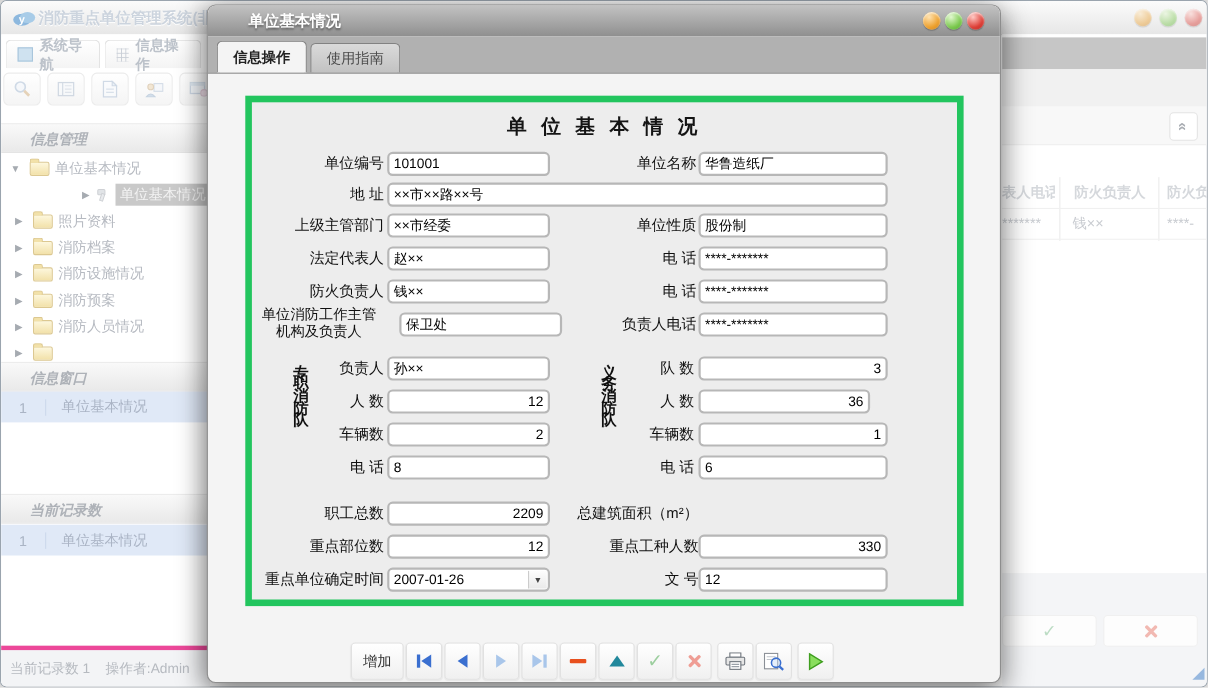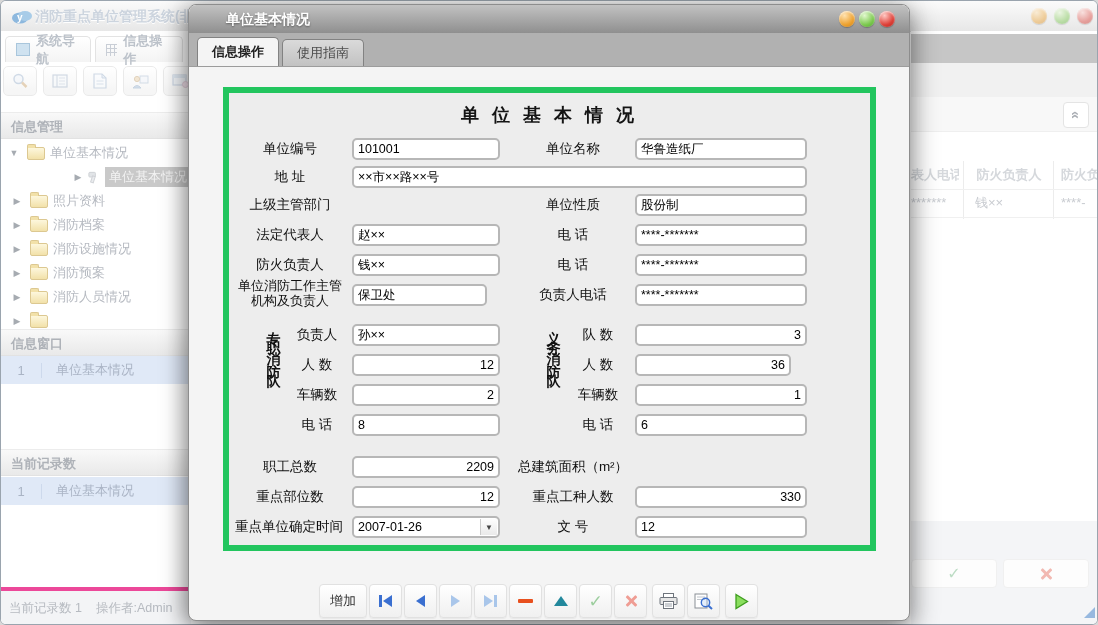--- a/index.html
+++ b/index.html
@@ -30,22 +30,22 @@
   .grid-icon{width:12px;height:12px;
      background:linear-gradient(#c9ced6 1px,transparent 1px) 0 0/4px 4px,
                 linear-gradient(90deg,#c9ced6 1px,transparent 1px) 0 0/4px 4px;}
   .side-toolbar{position:absolute;top:35px;left:2px;display:flex;gap:6px;}
   .tool-btn{width:32px;height:28px;background:linear-gradient(#ffffff,#f3f3f3);
             border:1px solid #e6e6e6;border-radius:5px;display:flex;align-items:center;
             justify-content:center;opacity:.8;}
   .tool-btn svg{opacity:.5;}
   .section-h{position:absolute;left:0;right:0;height:27px;line-height:27px;
              background:linear-gradient(#f9f9f9,#e9e9e9);border-top:1px solid #ececec;
-             border-bottom:1px solid #e2e2e2;padding-left:10px;box-sizing:border-box;
-             font-size:13px;font-weight:bold;color:#aeb2b8;}
+             border-bottom:1px solid #e2e2e2;padding-left:26px;box-sizing:border-box;
+             font-size:13px;font-weight:bold;color:#aeb2b8;font-style:italic;}
   .tree{position:absolute;top:110px;left:0;right:0;height:188px;overflow:hidden;}
   .tree-row{height:24px;display:flex;align-items:center;font-size:13px;color:#b6bac1;white-space:nowrap;}
   .tw{width:10px;text-align:center;font-size:9px;color:#a6abb1;flex:none;}
   .folder{width:16px;height:11px;background:linear-gradient(#fdf7dd,#f2e1a9);
           border:1px solid #dcc891;border-radius:1px 2px 2px 2px;position:relative;flex:none;margin:0 5px 0 8px;}
   .folder::before{content:"";position:absolute;top:-3.5px;left:-1px;width:7px;height:3px;
           background:#f2e1a9;border:1px solid #dcc891;border-bottom:none;border-radius:2px 2px 0 0;}
   .sel-label{background:#c9c9c9;color:#f3f3f3;padding:1px 4px;}
 
   .list-row{position:absolute;left:0;right:0;height:28px;background:#e0e9f7;
@@ -86,21 +86,21 @@
                 border-bottom:1px solid #9c9c9c;display:flex;align-items:flex-end;padding-left:8px;box-sizing:border-box;}
   .dlg-tab{height:26px;padding:0 14px;display:flex;align-items:center;font-size:13px;
            border:1px solid #828282;border-bottom:none;border-radius:5px 5px 0 0;margin-right:3px;}
   .dlg-tab.active{background:#f4f4f4;color:#222;height:28px;font-weight:bold;}
   .dlg-tab.inactive{background:linear-gradient(#dadada,#c2c2c2);color:#4c4c4c;}
 
   .form-panel{position:absolute;left:34px;top:82px;width:653px;height:464px;
               background:#ededed;border:6px solid #22c55e;box-sizing:border-box;}
   .form-title{position:absolute;top:10px;left:0;right:0;text-align:center;font-size:18px;
               font-weight:bold;color:#141414;letter-spacing:4px;}
-  .lbl{position:absolute;font-size:13.5px;color:#101010;text-align:center;line-height:22px;height:22px;}
+  .lbl{position:absolute;font-size:13.5px;color:#101010;text-align:right;line-height:22px;height:22px;}
   .lbl2{position:absolute;font-size:13px;color:#101010;text-align:center;line-height:15px;}
   .inp{position:absolute;height:22px;background:#fff;border:2px solid #b7b7b7;border-radius:5px;
        box-sizing:border-box;font-size:12.5px;color:#000;display:flex;align-items:center;
        padding:0 4px;white-space:nowrap;overflow:hidden;}
   .inp.num{justify-content:flex-end;}
   .vlabel{position:absolute;writing-mode:vertical-rl;letter-spacing:11px;font-size:14px;
           font-weight:bold;color:#101010;}
   .combo-arrow{position:absolute;right:1px;top:1px;bottom:1px;width:16px;
                background:linear-gradient(#fdfdfd,#eaeaea);border-left:1px solid #ccc;
                display:flex;align-items:center;justify-content:center;font-size:8px;color:#444;}
@@ -305,38 +305,39 @@
 
     <div class="lbl" style="left:2px;top:45px;width:118px">单位编号</div>
     <div class="inp" style="left:123px;top:45px;width:148px">101001</div>
     <div class="lbl" style="left:284px;top:45px;width:120px">单位名称</div>
     <div class="inp" style="left:406px;top:45px;width:172px">华鲁造纸厂</div>
 
     <div class="lbl" style="left:2px;top:73px;width:118px">地 址</div>
     <div class="inp" style="left:123px;top:73px;width:455px">××市××路××号</div>
 
     <div class="lbl" style="left:2px;top:101px;width:118px">上级主管部门</div>
+    <div class="inp" style="left:123px;top:101px;width:148px">××市经委</div>
     <div class="lbl" style="left:284px;top:101px;width:120px">单位性质</div>
     <div class="inp" style="left:406px;top:101px;width:172px">股份制</div>
 
     <div class="lbl" style="left:2px;top:131px;width:118px">法定代表人</div>
     <div class="inp" style="left:123px;top:131px;width:148px">赵××</div>
     <div class="lbl" style="left:284px;top:131px;width:120px">电 话</div>
     <div class="inp" style="left:406px;top:131px;width:172px">****-*******</div>
 
     <div class="lbl" style="left:2px;top:161px;width:118px">防火负责人</div>
     <div class="inp" style="left:123px;top:161px;width:148px">钱××</div>
     <div class="lbl" style="left:284px;top:161px;width:120px">电 话</div>
     <div class="inp" style="left:406px;top:161px;width:172px">****-*******</div>
 
     <div class="lbl2" style="left:0;top:185px;width:122px">
       <span>单位消防工作主管</span><br>
       <span>机构及负责人</span>
     </div>
-    <div class="inp" style="left:123px;top:191px;width:135px">保卫处</div>
+    <div class="inp" style="left:134px;top:191px;width:148px">保卫处</div>
     <div class="lbl" style="left:284px;top:191px;width:120px">负责人电话</div>
     <div class="inp" style="left:406px;top:191px;width:172px">****-*******</div>
 
     <div class="vlabel" style="left:36px;top:226px">专职消防队</div>
     <div class="lbl" style="left:56px;top:231px;width:64px">负责人</div>
     <div class="inp" style="left:123px;top:231px;width:148px">孙××</div>
     <div class="lbl" style="left:56px;top:261px;width:64px">人 数</div>
     <div class="inp num" style="left:123px;top:261px;width:148px">12</div>
     <div class="lbl" style="left:56px;top:291px;width:64px">车辆数</div>
     <div class="inp num" style="left:123px;top:291px;width:148px">2</div>

